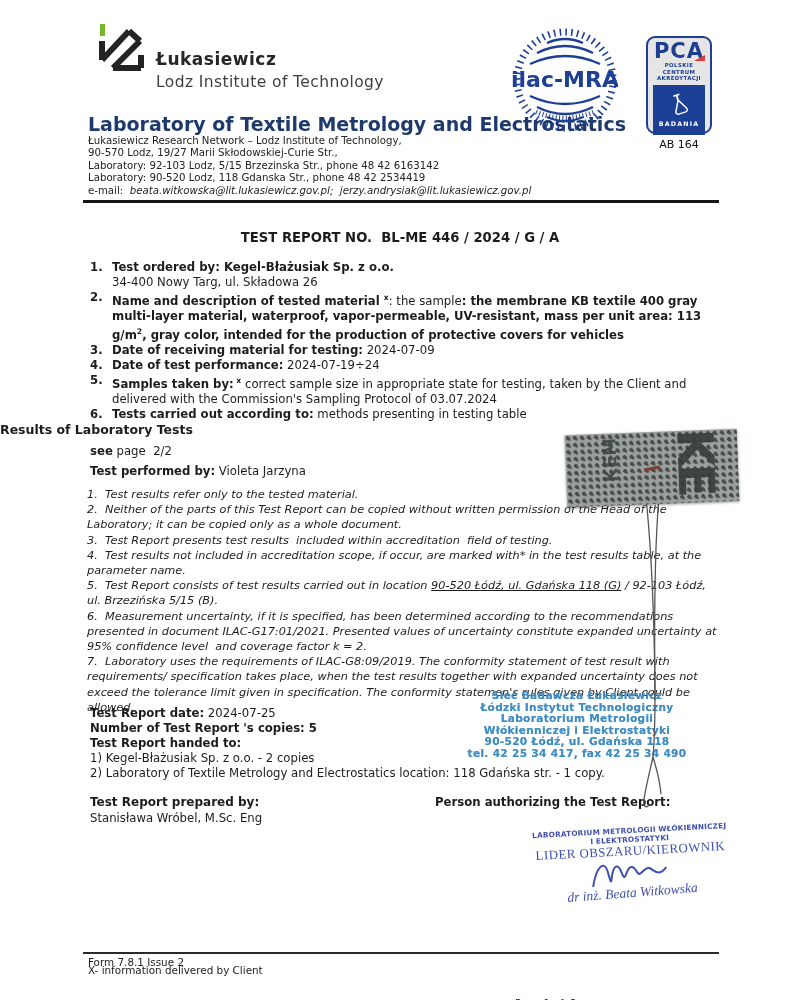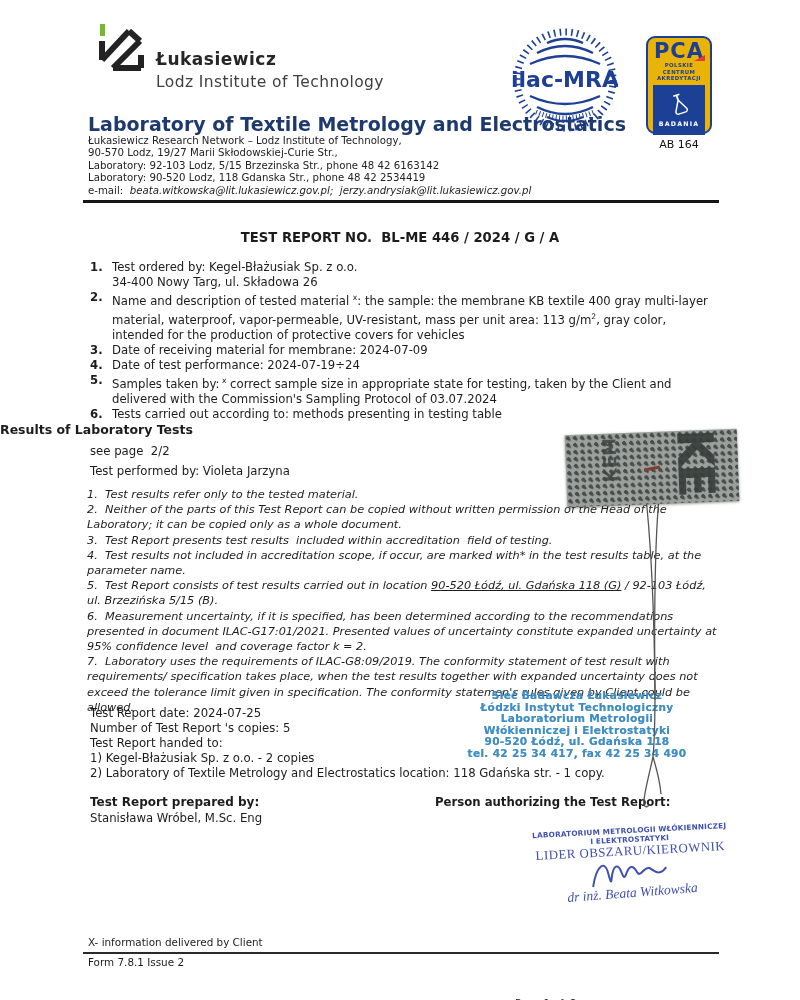--- a/index.html
+++ b/index.html
@@ -1,39 +1,39 @@
 <!DOCTYPE html>
 <html><head>
 <meta charset="utf-8">
 <style>
   html,body{margin:0;padding:0;}
   body{
     width:800px;height:1000px;background:#ffffff;position:relative;
     font-family:"DejaVu Sans",sans-serif;color:#1c1c1c;overflow:hidden;
   }
   .abs{position:absolute;}
-  .b{font-weight:normal;text-align:right;}
+  .b{font-weight:bold;text-align:right;}
   .i{font-style:italic;}
   .u{text-decoration:underline;margin-top:16px;}
   .seg{white-space:pre-wrap;}
   sup.seg{font-size:.65em;}
 
   
   #logo-row{left:88px;top:22px;display:flex;gap:10px;align-items:flex-start;}
   #brand-col{display:flex;flex-direction:column;justify-content:flex-end;height:70px;}
   #brand{font-size:17px;font-weight:bold;color:#262626;letter-spacing:.5px;line-height:26px;}
   #brand-sub{font-size:15.5px;color:#3f3f3f;letter-spacing:.4px;line-height:20px;}
   #lab-title{left:88px;top:113px;font-size:19px;font-weight:bold;color:#1e3a6d;}
   #address{left:88px;top:135px;font-size:10.2px;line-height:12.4px;color:#222;}
   #email-line{font-size:10.2px;}
 
   
   #ilac-seal{left:512px;top:24px;}
   #pca{left:646px;top:36px;width:66px;height:98px;border:2.5px solid #1c3f94;border-radius:9px;
-       background:#eab308;box-sizing:border-box;text-align:center;padding-top:3px;}
+       background:#e5e5e5;box-sizing:border-box;text-align:center;padding-top:3px;}
   #pca-acronym{font-size:21px;font-weight:bold;color:#1c3f94;line-height:21px;letter-spacing:1px;position:relative;display:inline-block;}
   #pca-red{position:absolute;right:-1px;bottom:1px;width:0;height:0;border-left:11px solid transparent;border-bottom:6px solid #e23a36;}
   .pca-line{font-size:5.4px;font-weight:bold;color:#1c3f94;letter-spacing:.4px;line-height:6.6px;text-transform:uppercase;}
   #pca-box{margin:3px auto 0;background:#1c4096;width:52px;height:50px;display:flex;flex-direction:column;align-items:center;justify-content:center;gap:2px;}
   #pca-badge{color:#fff;font-size:6.3px;font-weight:bold;letter-spacing:1.2px;}
   #ab164{left:646px;top:138px;width:66px;text-align:center;font-size:11px;color:#111;}
 
   #header-rule{left:83px;top:200px;width:636px;height:3px;background:#151515;}
 
   #report-title{left:0;top:230px;width:800px;text-align:center;font-size:13.2px;font-weight:bold;white-space:pre-wrap;}
@@ -80,21 +80,21 @@
   #stamp2{left:516px;top:827px;width:230px;text-align:center;color:#4050b0;transform:rotate(-3deg);z-index:2;}
   .stamp2-sm{font-size:7.3px;font-weight:bold;letter-spacing:.2px;line-height:8.5px;}
   #stamp2-role{font-size:12.8px;font-family:"Liberation Serif",serif;letter-spacing:.5px;line-height:15px;}
   #sig-svg{display:block;margin:-2px auto -6px;}
   #stamp2-name{font-size:13.5px;font-style:italic;font-family:"Liberation Serif",serif;transform:rotate(-1.5deg);}
 
   
   #footer-rule{left:83px;top:952px;width:636px;height:1.5px;background:#2a2a2a;}
   #footer-form{left:88px;top:956px;font-size:10.4px;text-align:right;}
   #footer-page{left:515px;top:997px;font-size:10.4px;white-space:pre-wrap;}
-  #footer-note{left:88px;top:936px;font-size:10.4px;}
+  #footer-note{left:88px;top:964px;font-size:10.4px;}
 </style>
 </head>
 <body>
 
 <div class="abs" id="logo-row">
   <svg width="58" height="64" viewBox="0 0 58 64">
     <rect x="12" y="2" width="5" height="12" fill="#76b82a"></rect>
     <path d="M14 19 L14 38 M14 38 L41 9 M41 9 L52 19 M52 19 L25 46 M25 46 L53 46 M53 46 L53 33" stroke="#232323" stroke-width="6" fill="none"></path>
   </svg>
   <div id="brand-col">
@@ -149,21 +149,21 @@
     <div class="oli">
       <span class="num">1.</span>
       <span class="itext"><span class="seg b">Test ordered by: Kegel-Błażusiak Sp. z o.o.</span><br><span class="seg">34-400 Nowy Targ, ul. Składowa 26</span></span>
     </div>
     <div class="oli">
       <span class="num">2.</span>
       <span class="itext"><span class="seg b">Name and description of tested material </span><sup class="seg b">x</sup><span class="seg">: the sample</span><span class="seg b">: the membrane KB textile 400 gray multi-layer material, waterproof, vapor-permeable, UV-resistant, mass per unit area: 113 g/m</span><sup class="seg b">2</sup><span class="seg b">, gray color, intended for the production of protective covers for vehicles</span></span>
     </div>
     <div class="oli">
       <span class="num">3.</span>
-      <span class="itext"><span class="seg b">Date of receiving material for membrane:</span><span class="seg"> 2024-07-09</span></span>
+      <span class="itext"><span class="seg b">Date of receiving material for testing:</span><span class="seg"> 2024-07-09</span></span>
     </div>
     <div class="oli">
       <span class="num">4.</span>
       <span class="itext"><span class="seg b">Date of test performance:</span><span class="seg"> 2024-07-19÷24</span></span>
     </div>
     <div class="oli">
       <span class="num">5.</span>
       <span class="itext"><span class="seg b">Samples taken by:</span><sup class="seg b"> x</sup><span class="seg"> correct sample size in appropriate state for testing, taken by the Client and delivered with the Commission's Sampling Protocol of 03.07.2024</span></span>
     </div>
     <div class="oli">

